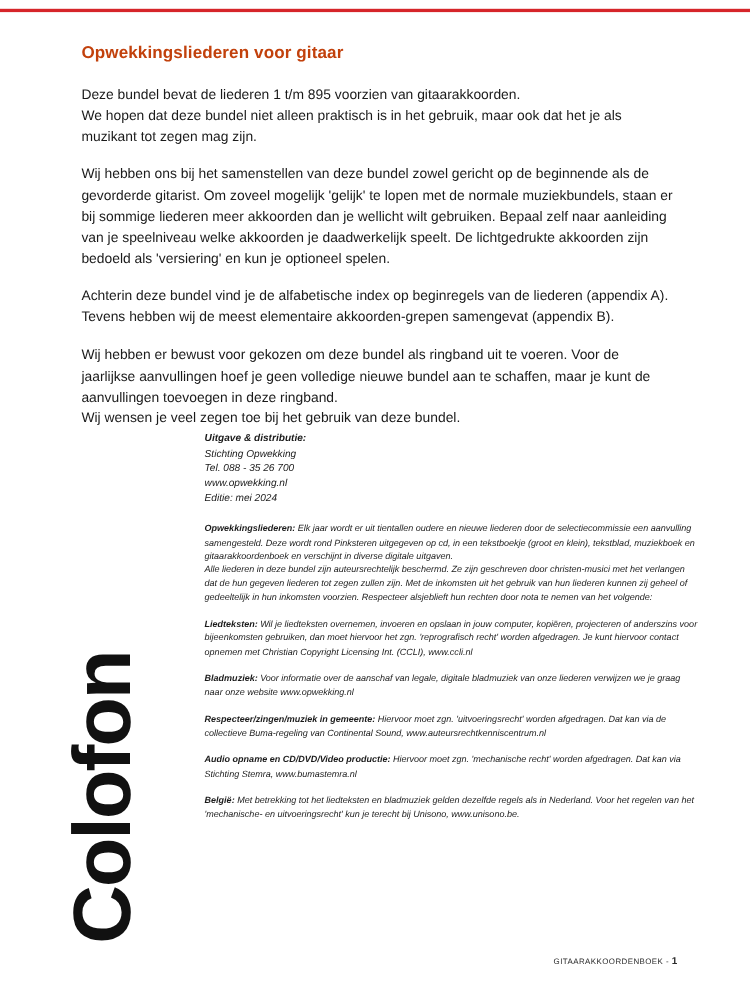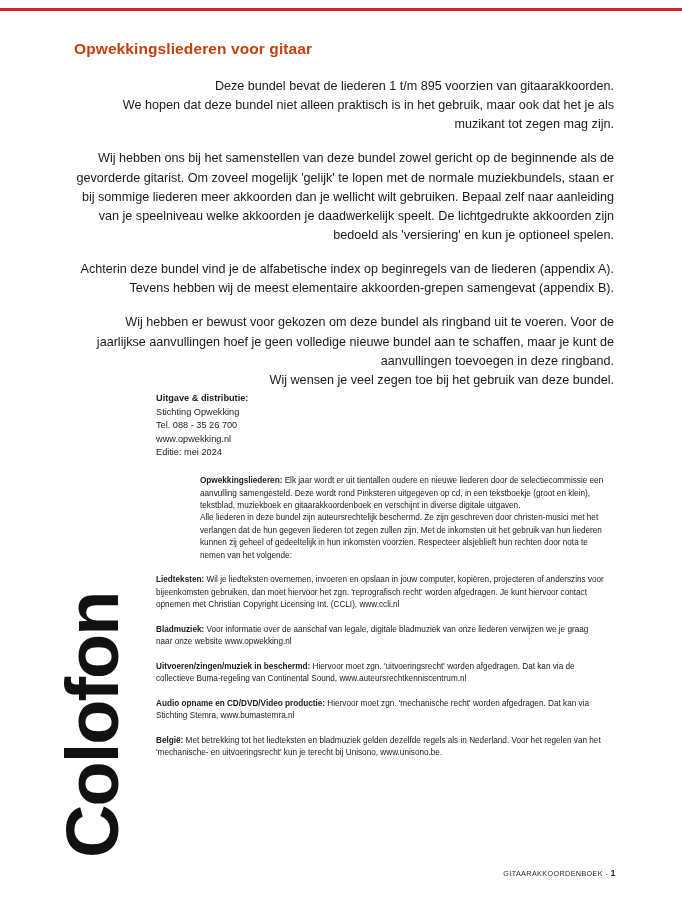--- a/index.html
+++ b/index.html
@@ -39,21 +39,21 @@
     font-weight: bold;
     margin: 0 0 19px 0;
     letter-spacing: 0.1px;
     color: #c2410c;
   }
   p.intro {
     font-size: 12.6px;
     line-height: 1.52;
     margin: 0 0 15px 0;
     color: #1a1a1a;
-    text-align: right;
+    text-align: left;
   }
   .colofon-area {
     position: absolute;
     left: 60px;
     top: 378px;
     width: 560px;
     height: 500px;
   }
   .colofon-word {
     position: absolute;
@@ -66,23 +66,24 @@
     letter-spacing: -2px;
     color: #111111;
     writing-mode: vertical-rl;
     transform: rotate(180deg);
     line-height: 0.95;
     text-align: left;
     white-space: nowrap;
   }
   .colofon-body {
     position: absolute;
-    left: 96px;
+    left: 126px;
     top: 14px;
     width: 448px;
+    font-style: italic;
   }
   .imprint {
     font-size: 9.2px;
     line-height: 1.48;
     margin: 0 0 15px 0;
   }
   .imprint .bold {
     font-weight: bold;
   }
   .block {
@@ -131,28 +132,28 @@
     <div class="colofon-body">
 
       <div class="imprint">
         <div class="bold">Uitgave &amp; distributie:</div>
         <div>Stichting Opwekking</div>
         <div>Tel. 088 - 35 26 700</div>
         <div>www.opwekking.nl</div>
         <div>Editie: mei 2024</div>
       </div>
 
-      <p class="block" style="white-space: pre-line; margin-left: 44px;"><span class="lead">Opwekkingsliederen:</span><span> Elk jaar wordt er uit tientallen oudere en nieuwe liederen door de selectiecommissie een aanvulling samengesteld. Deze wordt rond Pinksteren uitgegeven op cd, in een tekstboekje (groot en klein), tekstblad, muziekboek en gitaarakkoordenboek en verschijnt in diverse digitale uitgaven.
+      <p class="block" style="white-space: pre-line;"><span class="lead">Opwekkingsliederen:</span><span> Elk jaar wordt er uit tientallen oudere en nieuwe liederen door de selectiecommissie een aanvulling samengesteld. Deze wordt rond Pinksteren uitgegeven op cd, in een tekstboekje (groot en klein), tekstblad, muziekboek en gitaarakkoordenboek en verschijnt in diverse digitale uitgaven.
 Alle liederen in deze bundel zijn auteursrechtelijk beschermd. Ze zijn geschreven door christen-musici met het verlangen dat de hun gegeven liederen tot zegen zullen zijn. Met de inkomsten uit het gebruik van hun liederen kunnen zij geheel of gedeeltelijk in hun inkomsten voorzien. Respecteer alsjeblieft hun rechten door nota te nemen van het volgende:</span></p>
 
       <p class="block"><span class="lead">Liedteksten:</span><span> Wil je liedteksten overnemen, invoeren en opslaan in jouw computer, kopiëren, projecteren of anderszins voor bijeenkomsten gebruiken, dan moet hiervoor het zgn. 'reprografisch recht' worden afgedragen. Je kunt hiervoor contact opnemen met Christian Copyright Licensing Int. (CCLI), www.ccli.nl</span></p>
 
       <p class="block"><span class="lead">Bladmuziek:</span><span> Voor informatie over de aanschaf van legale, digitale bladmuziek van onze liederen verwijzen we je graag naar onze website www.opwekking.nl</span></p>
 
-      <p class="block"><span class="lead">Uitvoeren/zingen/muziek in beschermd:</span><span> Hiervoor moet zgn. 'uitvoeringsrecht' worden afgedragen. Dat kan via de collectieve Buma-regeling van Continental Sound, www.auteursrechtkenniscentrum.nl</span></p>
+      <p class="block"><span class="lead">Respecteer/zingen/muziek in gemeente:</span><span> Hiervoor moet zgn. 'uitvoeringsrecht' worden afgedragen. Dat kan via de collectieve Buma-regeling van Continental Sound, www.auteursrechtkenniscentrum.nl</span></p>
 
       <p class="block"><span class="lead">Audio opname en CD/DVD/Video productie:</span><span> Hiervoor moet zgn. 'mechanische recht' worden afgedragen. Dat kan via Stichting Stemra, www.bumastemra.nl</span></p>
 
       <p class="block"><span class="lead">België:</span><span> Met betrekking tot het liedteksten en bladmuziek gelden dezelfde regels als in Nederland. Voor het regelen van het 'mechanische- en uitvoeringsrecht' kun je terecht bij Unisono, www.unisono.be.</span></p>
 
     </div>
   </div>
 
   <div class="footer">
     <span>GITAARAKKOORDENBOEK  -</span>

